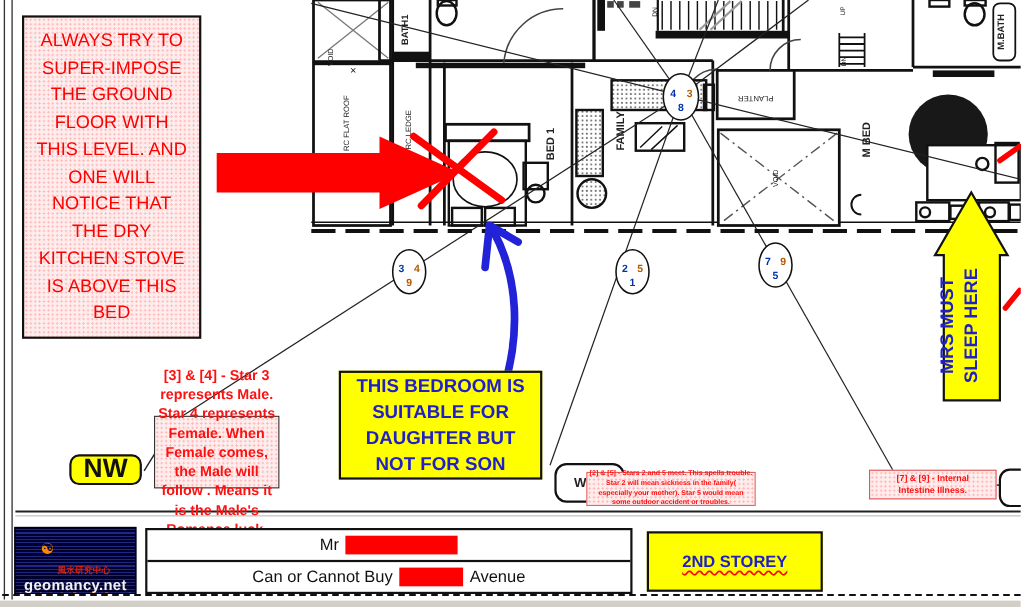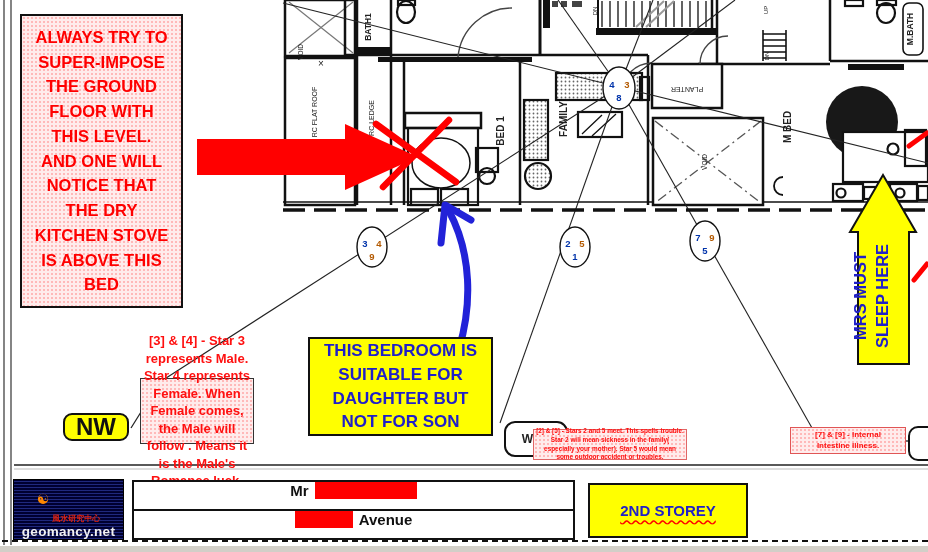--- a/index.html
+++ b/index.html
@@ -6,21 +6,21 @@
   body{width:928px;height:552px;position:relative;overflow:hidden;background:#ffffff;
        font-family:"Liberation Sans",sans-serif;}
   #plan-svg{position:absolute;left:0;top:0;z-index:1;}
   .abs{position:absolute;z-index:2;box-sizing:border-box;}
   .dotpink{background-color:#ffecec;
            background-image:radial-gradient(#ffb9b9 0.8px, rgba(0,0,0,0) 0.9px);
            background-size:4px 4px;}
   #note-box{left:20px;top:14px;width:163px;height:294px;border:2px solid #111;
             display:flex;align-items:center;justify-content:center;text-align:center;
             padding:4px 10px;}
-  #note-box .t{color:#ff0000;font-weight:bold;font-size:16.5px;line-height:1.5;}
+  #note-box .t{color:#ff0000;font-weight:normal;font-size:16.5px;line-height:1.5;}
   #bedroom-box{left:268px;top:337px;width:185px;height:99px;border:2.5px solid #111;
                background:#ffff00;display:flex;align-items:center;justify-content:center;
                text-align:center;padding:2px 6px;margin-left:40px;}
   #bedroom-box .t{color:#2020c8;font-weight:bold;font-size:17px;line-height:1.4;}
   #nw-box{left:63px;top:413px;width:66px;height:28px;background:#ffff00;border:2.5px solid #111;
           border-radius:9px;display:flex;align-items:center;justify-content:center;
           font-weight:bold;font-size:24px;color:#111;}
   #west-box{left:475px;top:421px;width:64px;height:36px;background:#fff;border:2px solid #111;
             border-radius:11px;display:flex;align-items:center;justify-content:center;
             font-weight:bold;font-size:12px;color:#222;margin-left:29px;}
@@ -39,22 +39,22 @@
             background-image:repeating-linear-gradient(0deg, rgba(70,90,220,.45) 0 1px, rgba(0,0,0,0) 1px 3px);
             border:1px solid #000;display:flex;flex-direction:column;align-items:center;
             justify-content:center;overflow:hidden;}
   #logo-top{display:flex;align-items:center;gap:3px;}
   #logo-yy{color:#ff8800;font-size:14px;line-height:14px;}
   #logo-cn{color:#dd2211;font-size:8px;font-weight:bold;white-space:nowrap;margin-top:38px;}
   #logo-brand{color:#f2f2f2;font-weight:bold;font-size:13.5px;letter-spacing:.3px;line-height:15px;}
   #logo-tag{color:#ff8800;font-size:6px;white-space:nowrap;}
   #client-box{left:132px;top:480px;width:443px;height:60px;border:2px solid #111;background:#fff;
               display:flex;flex-direction:column;}
-  .client-row{flex:1;display:flex;justify-content:center;
-              font-weight:bold;font-size:15px;color:#111;gap:6px;}
+  .client-row{flex:1;display:flex;align-items:center;justify-content:center;
+              font-weight:normal;font-size:15px;color:#111;gap:6px;}
   .client-row.first{border-bottom:2px solid #111;}
   .redact{display:inline-block;background:#ff0000;height:17px;}
   .redact.r1{width:102px;}
   .redact.r2{width:58px;}
   #storey-box{left:588px;top:483px;width:160px;height:55px;background:#ffff00;border:2px solid #111;
               display:flex;align-items:center;justify-content:center;}
   #storey-box .t{color:#2020c8;font-weight:bold;font-size:15px;
                  text-decoration:underline wavy #ff0000;text-underline-offset:3px;}
   #bottom-strip{left:0;top:546px;width:928px;height:6px;background:#d2cfc8;}
   text{font-family:"Liberation Sans",sans-serif;}
@@ -284,20 +284,21 @@
   <div id="logo-brand">geomancy.net</div>
   <div id="logo-tag">Center for Applied Feng Shui Research</div>
 </div>
 
 <div id="client-box" class="abs">
   <div class="client-row first">
     <span>Mr</span>
     <span class="redact r1"></span>
   </div>
   <div class="client-row">
+    <span>Can or Cannot Buy</span>
     <span class="redact r2"></span>
     <span>Avenue</span>
   </div>
 </div>
 
 <div id="storey-box" class="abs">
   <span class="t">2ND STOREY</span>
 </div>
 
 <div id="bottom-strip" class="abs"></div>

